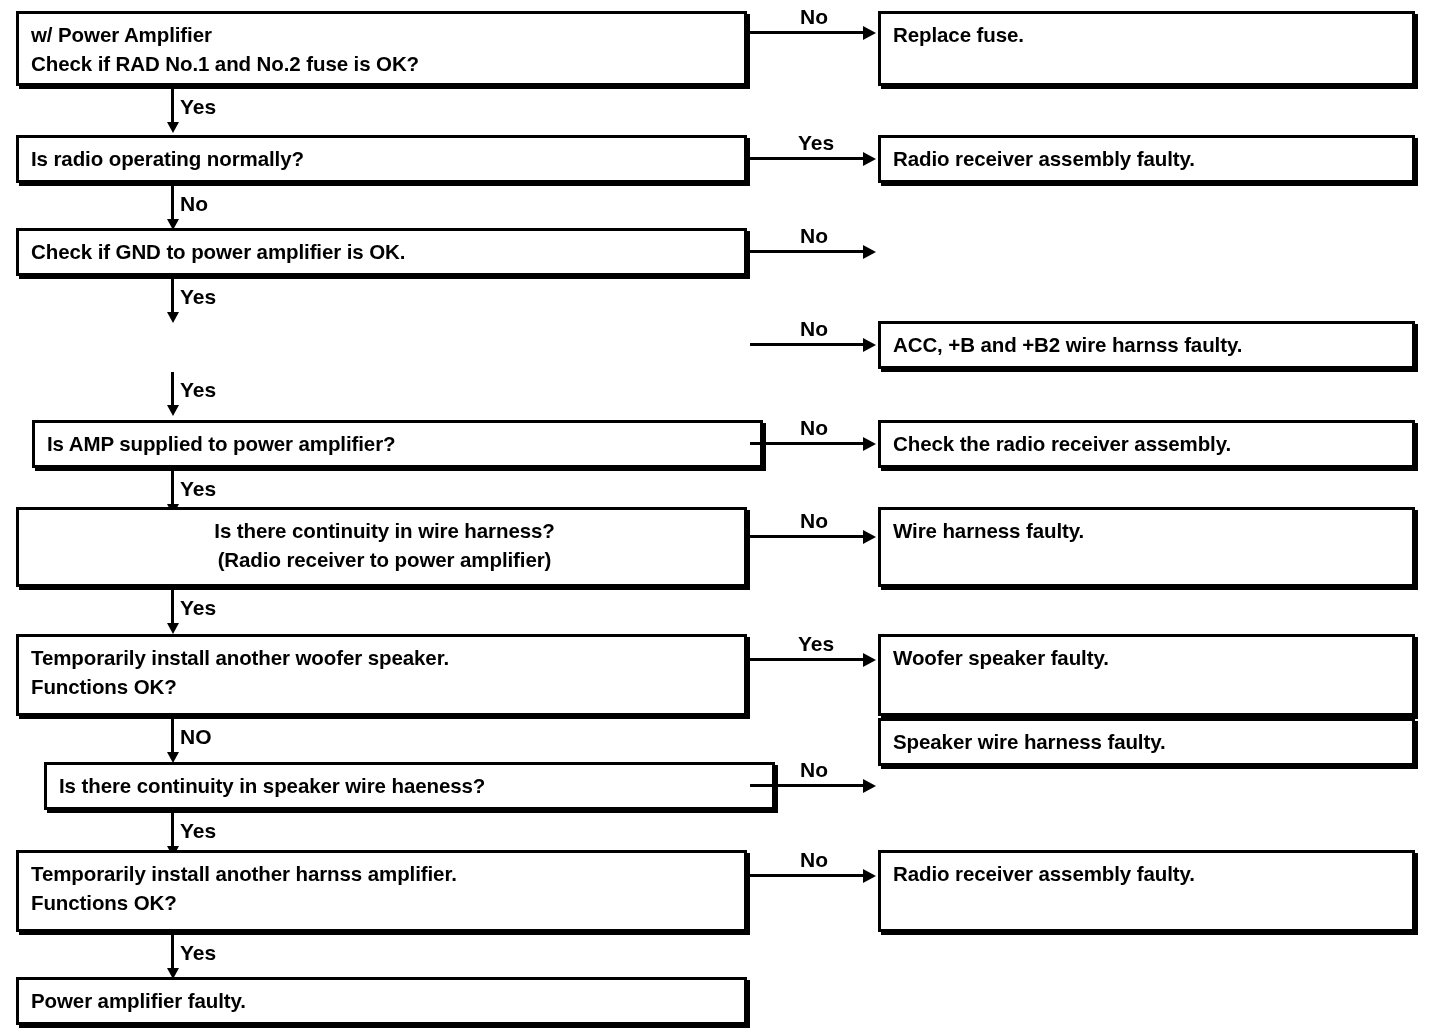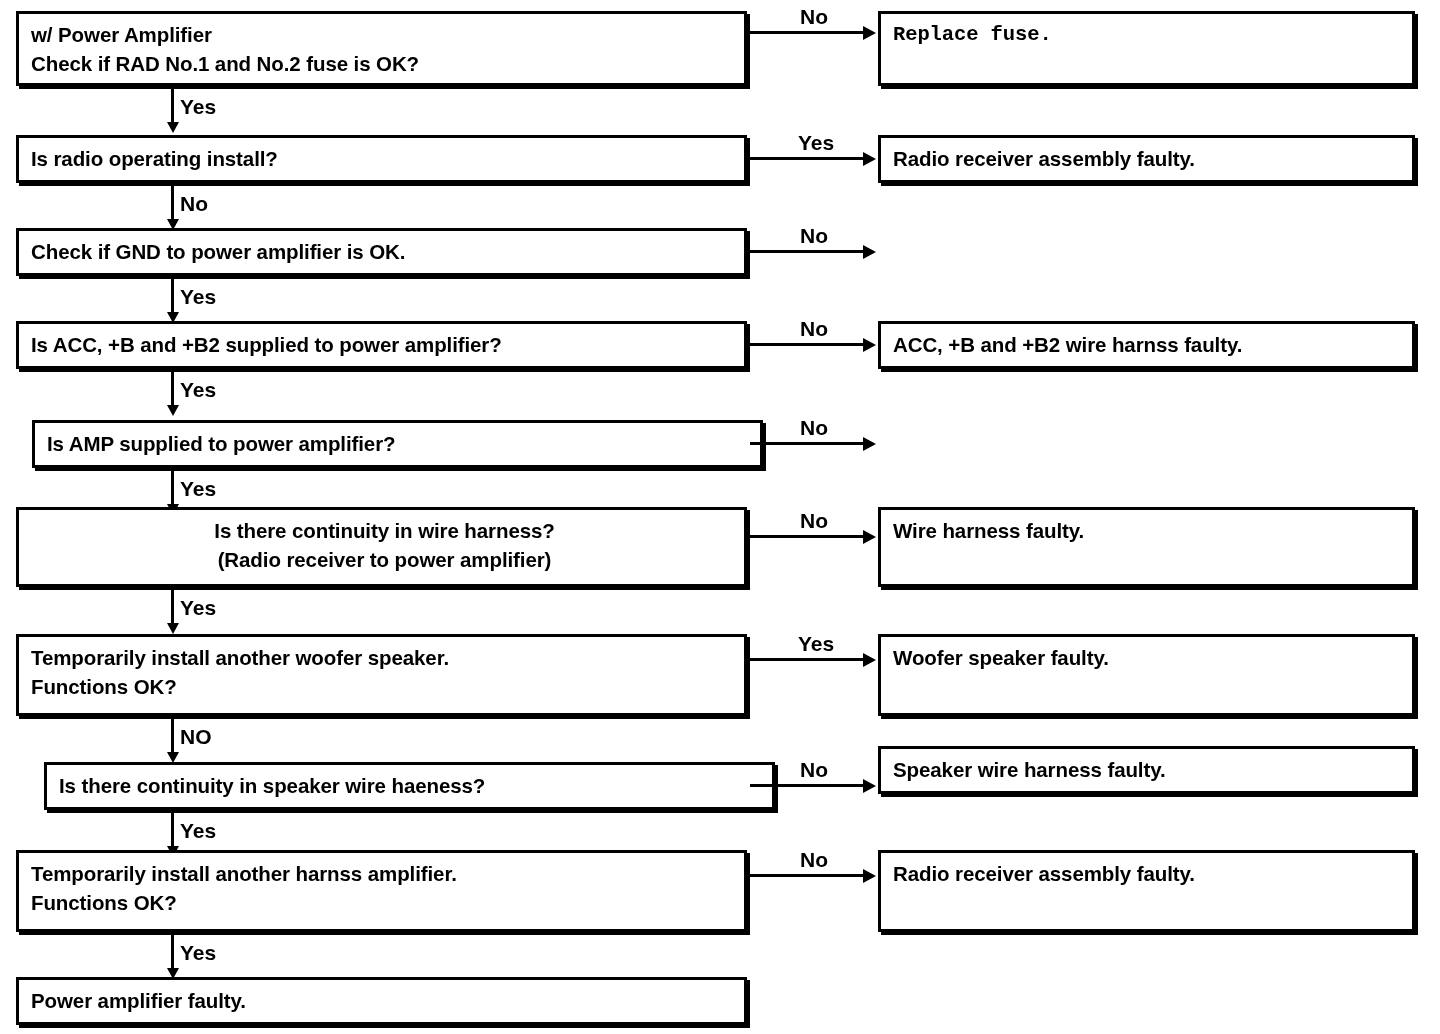--- a/index.html
+++ b/index.html
@@ -83,29 +83,29 @@
 
 <div id="sheet">
 
   <div class="box" style="left:16px; top:11px; width:731px; height:75px;">
     <div class="box-text">w/ Power Amplifier
 Check if RAD No.1 and No.2 fuse is OK?</div>
   </div>
   <div class="hline" style="left:750px; top:31px; width:115px;"></div>
   <div class="harrow" style="left:863px; top:26px;"></div>
   <div class="edge-label" style="left:800px; top:6px;">No</div>
-  <div class="box" style="left:878px; top:11px; width:537px; height:75px;font-family:Liberation Mono, monospace;">
+  <div class="box" style="left:878px; top:11px; width:537px; height:75px;">
     <div class="box-text">Replace fuse.</div>
   </div>
   <div class="vline" style="left:171px; top:89px; width:3px; height:40px;"></div>
   <div class="varrow" style="left:167px; top:122px;"></div>
   <div class="edge-label" style="left:180px; top:96px;">Yes</div>
 
   <div class="box" style="left:16px; top:135px; width:731px; height:48px;">
-    <div class="box-text">Is radio operating install?</div>
+    <div class="box-text">Is radio operating normally?</div>
   </div>
   <div class="hline" style="left:750px; top:157px; width:115px;"></div>
   <div class="harrow" style="left:863px; top:152px;"></div>
   <div class="edge-label" style="left:798px; top:132px;">Yes</div>
   <div class="box" style="left:878px; top:135px; width:537px; height:48px;">
     <div class="box-text">Radio receiver assembly faulty.</div>
   </div>
   <div class="vline" style="left:171px; top:186px; width:3px; height:40px;"></div>
   <div class="varrow" style="left:167px; top:219px;"></div>
   <div class="edge-label" style="left:180px; top:193px;">No</div>
@@ -113,39 +113,39 @@
   <div class="box" style="left:16px; top:228px; width:731px; height:48px;">
     <div class="box-text">Check if GND to power amplifier is OK.</div>
   </div>
   <div class="hline" style="left:750px; top:250px; width:115px;"></div>
   <div class="harrow" style="left:863px; top:245px;"></div>
   <div class="edge-label" style="left:800px; top:225px;">No</div>
   <div class="vline" style="left:171px; top:279px; width:3px; height:40px;"></div>
   <div class="varrow" style="left:167px; top:312px;"></div>
   <div class="edge-label" style="left:180px; top:286px;">Yes</div>
 
-  <div class="box" style="left:16px; top:321px; width:731px; height:48px;">
-    <div class="box-text">Is ACC, +B and +B2 supplied to power amplifier?</div>
-  </div>
   <div class="hline" style="left:750px; top:343px; width:115px;"></div>
   <div class="harrow" style="left:863px; top:338px;"></div>
   <div class="edge-label" style="left:800px; top:318px;">No</div>
   <div class="box" style="left:878px; top:321px; width:537px; height:48px;">
     <div class="box-text">ACC, +B and +B2 wire harnss faulty.</div>
   </div>
   <div class="vline" style="left:171px; top:372px; width:3px; height:40px;"></div>
   <div class="varrow" style="left:167px; top:405px;"></div>
   <div class="edge-label" style="left:180px; top:379px;">Yes</div>
 
   <div class="box" style="left:16px; top:420px; width:731px; height:48px;margin-left:16px;">
     <div class="box-text">Is AMP supplied to power amplifier?</div>
   </div>
   <div class="hline" style="left:750px; top:442px; width:115px;"></div>
   <div class="harrow" style="left:863px; top:437px;"></div>
   <div class="edge-label" style="left:800px; top:417px;">No</div>
+  <div class="box" style="left:878px; top:420px; width:537px; height:48px;">
+    <div class="box-text">Check the radio receiver assembly.</div>
+  </div>
   <div class="vline" style="left:171px; top:471px; width:3px; height:40px;"></div>
   <div class="varrow" style="left:167px; top:504px;"></div>
   <div class="edge-label" style="left:180px; top:478px;">Yes</div>
 
   <div class="box" style="left:16px; top:507px; width:731px; height:80px;text-align:center;">
     <div class="box-text">Is there continuity in wire harness?
 (Radio receiver to power amplifier)</div>
   </div>
   <div class="hline" style="left:750px; top:535px; width:115px;"></div>
   <div class="harrow" style="left:863px; top:530px;"></div>
@@ -170,21 +170,21 @@
   <div class="vline" style="left:171px; top:719px; width:3px; height:40px;"></div>
   <div class="varrow" style="left:167px; top:752px;"></div>
   <div class="edge-label" style="left:180px; top:726px;">NO</div>
 
   <div class="box" style="left:16px; top:762px; width:731px; height:48px;margin-left:28px;">
     <div class="box-text">Is there continuity in speaker wire haeness?</div>
   </div>
   <div class="hline" style="left:750px; top:784px; width:115px;"></div>
   <div class="harrow" style="left:863px; top:779px;"></div>
   <div class="edge-label" style="left:800px; top:759px;">No</div>
-  <div class="box" style="left:878px; top:746px; width:537px; height:48px;padding-left:19px;">
+  <div class="box" style="left:878px; top:718px; width:537px; height:48px;padding-left:19px;">
     <div class="box-text">Speaker wire harness faulty.</div>
   </div>
   <div class="vline" style="left:171px; top:813px; width:3px; height:40px;"></div>
   <div class="varrow" style="left:167px; top:846px;"></div>
   <div class="edge-label" style="left:180px; top:820px;">Yes</div>
 
   <div class="box" style="left:16px; top:850px; width:731px; height:82px;">
     <div class="box-text">Temporarily install another harnss amplifier.
 Functions OK?</div>
   </div>

